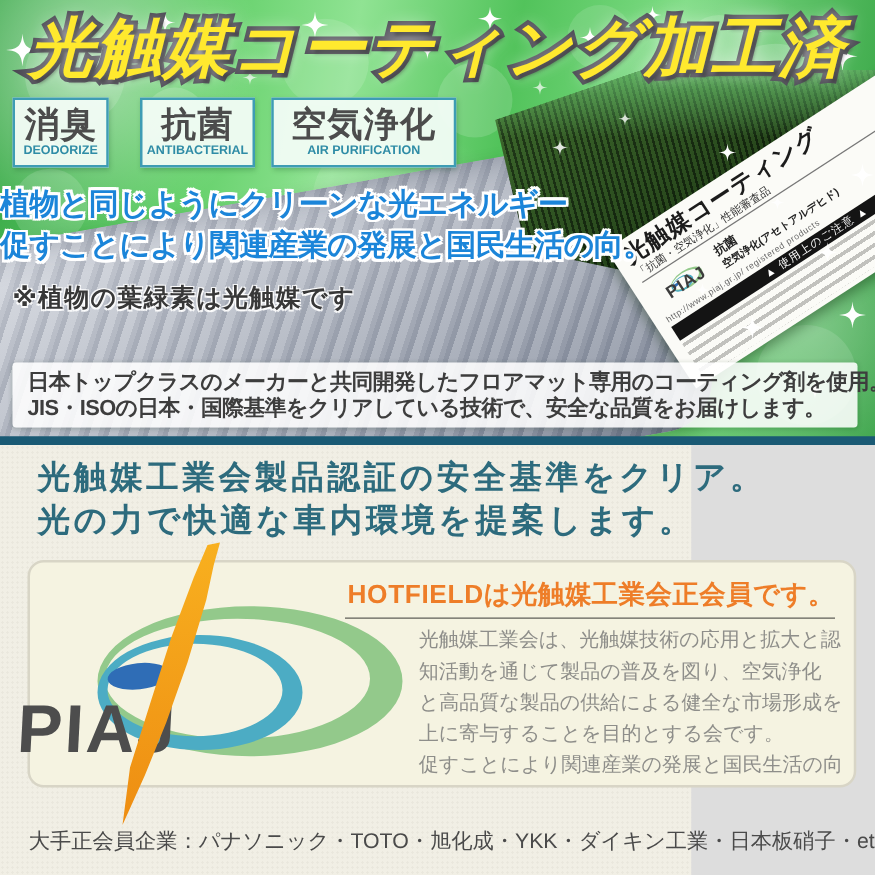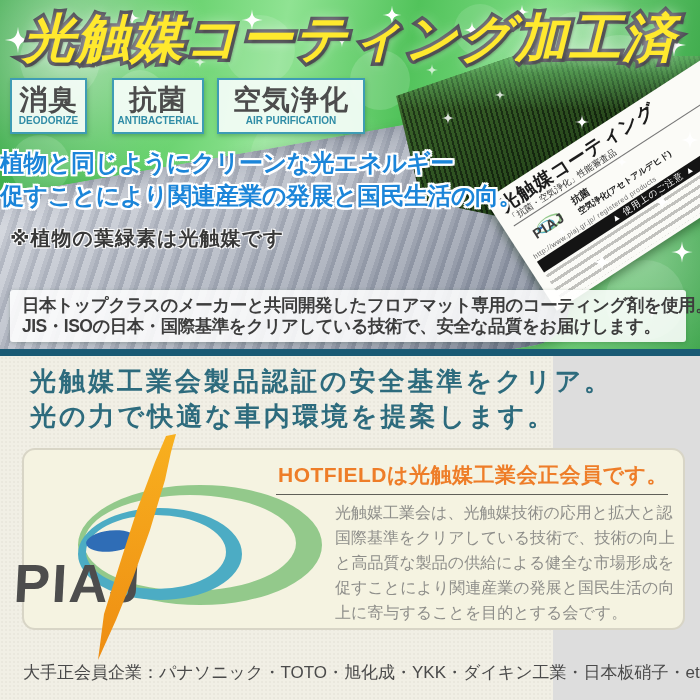--- a/index.html
+++ b/index.html
@@ -258,21 +258,21 @@
       <use href="#swoosh"></use>
       <text x="12" y="172" font-family="Liberation Sans, DejaVu Sans, sans-serif" font-size="54" font-weight="bold" fill="#4d4d4d" letter-spacing="2" transform="skewX(-3)">PIAJ</text>
       <polygon fill="url(#boltgrad)" points="166,4 161,22 155,50 140,100 123,148 106,190 88,230 94,184 111,130 127,80 145,32 156,6"></polygon>
     </svg>
 
     <div class="hf-head">HOTFIELDは光触媒工業会正会員です。</div>
     <div class="hf-underline"></div>
 
     <div class="member-body">
       <div>光触媒工業会は、光触媒技術の応用と拡大と認</div>
-      <div>国際基準をクリアしている技術で、技術の向上</div>
+      <div>知活動を通じて製品の普及を図り、空気浄化</div>
       <div>と高品質な製品の供給による健全な市場形成を</div>
+      <div>上に寄与することを目的とする会です。</div>
       <div>促すことにより関連産業の発展と国民生活の向</div>
-      <div>上に寄与することを目的とする会です。</div>
     </div>
 
     <div class="footer-line">大手正会員企業：パナソニック・TOTO・旭化成・YKK・ダイキン工業・日本板硝子・etc</div>
   </div>
 </div>
 
 </body></html>

